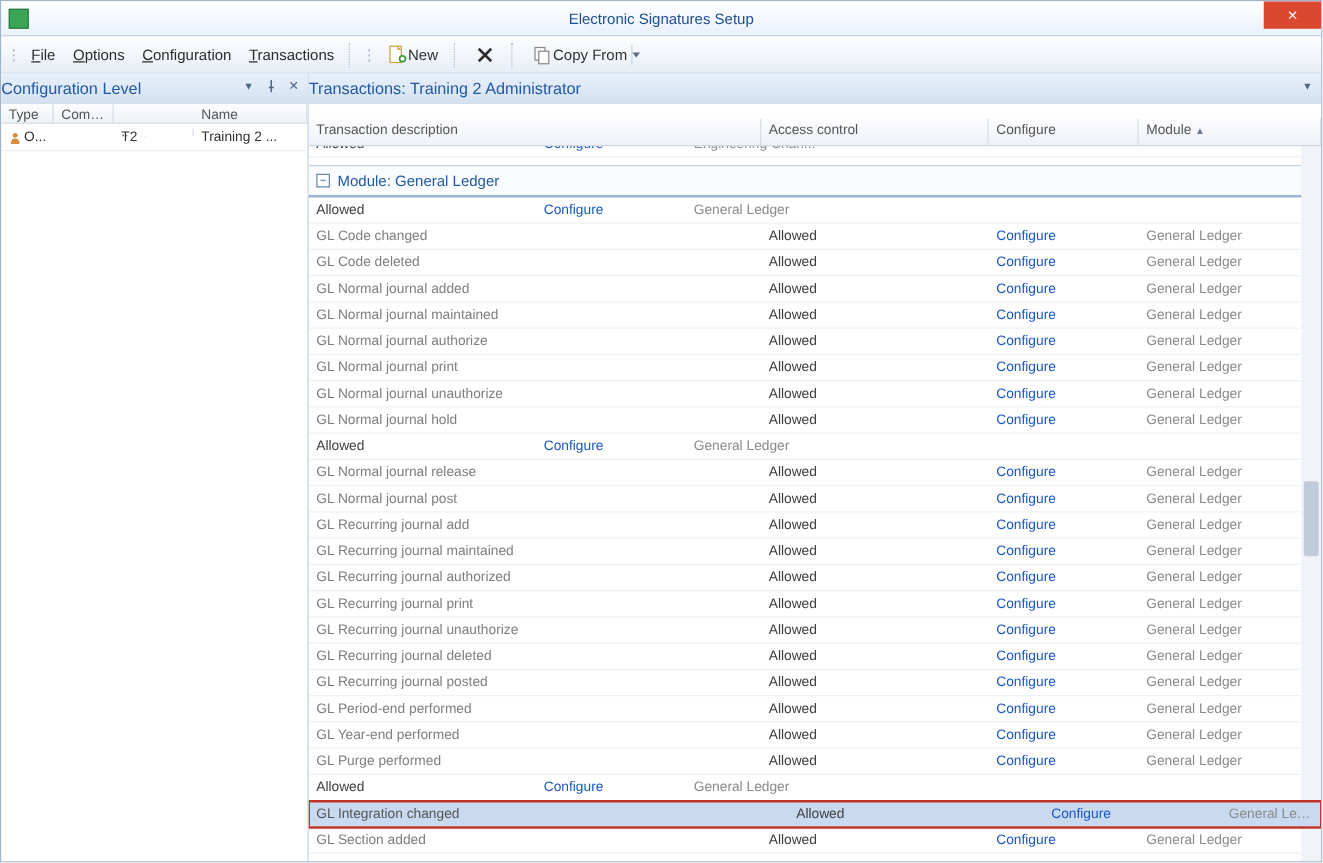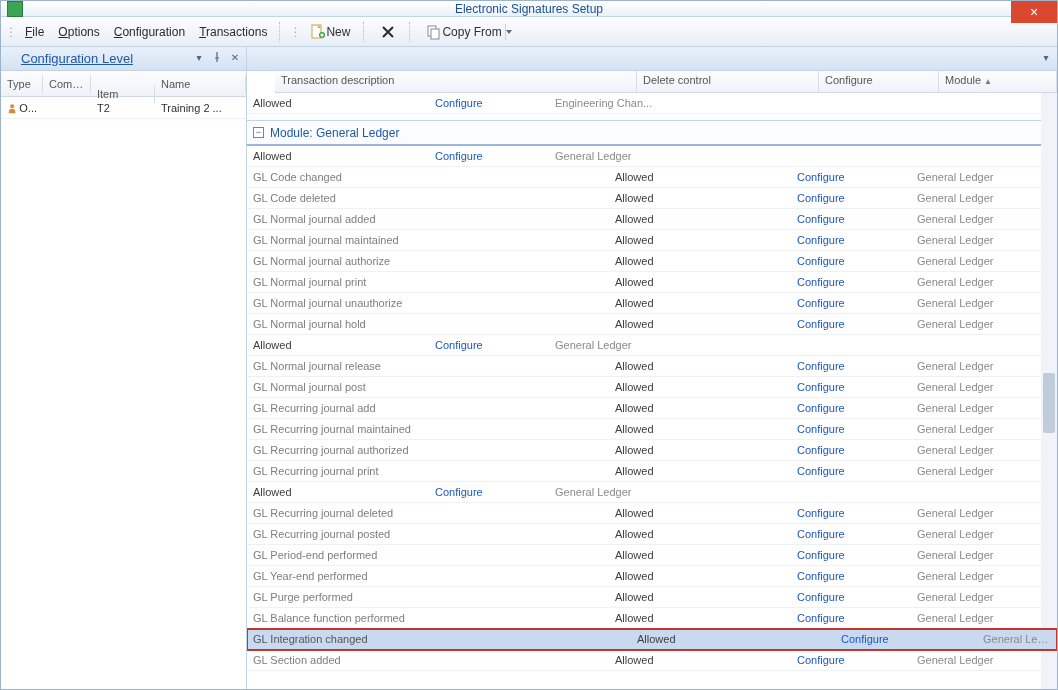--- a/index.html
+++ b/index.html
@@ -1,57 +1,57 @@
 <!DOCTYPE html>
 <html><head>
 <meta charset="utf-8">
 <style>
   * { box-sizing: border-box; }
   html, body { margin:0; padding:0; font-family: "Segoe UI", Tahoma, sans-serif; font-size:12px; color:#303030; background:#fff; height:100%; }
   .window { width:1058px; height:690px; display:flex; flex-direction:column; position:relative; overflow:hidden; border:1px solid #9cb3c9; }
   
-  .titlebar { height:16px; background:linear-gradient(#ffffff,#eaf1fb); display:flex; align-items:center; position:relative; border-bottom:1px solid #c3d3e6; }
+  .titlebar { height:28px; background:linear-gradient(#ffffff,#eaf1fb); display:flex; align-items:center; position:relative; border-bottom:1px solid #c3d3e6; }
   .titlebar .app-icon { width:16px; height:16px; margin:0 6px; background:#3aa655; border:1px solid #2d7a3e; }
   .titlebar .title-text { position:absolute; left:0; right:0; text-align:center; color:#1d4e8f; font-size:12px; pointer-events:none; }
   .titlebar .close-btn { position:absolute; right:0; top:0; width:46px; height:22px; background:#d9482f; color:#fff; display:flex; align-items:center; justify-content:center; font-size:14px; cursor:pointer; }
   
   .toolrow { height:30px; background:linear-gradient(#fdfdff,#e8eef6); border-bottom:1px solid #c3d3e6; display:flex; align-items:center; padding:0 4px; gap:2px; }
   .toolrow .menu-item { padding:3px 6px; cursor:pointer; color:#2b2b2b; }
   .toolrow .menu-item .ul { text-decoration:underline; }
   .toolrow .sep { width:4px; height:20px; border-left:1px dotted #b0c0d4; margin:0 4px; }
   .tool-btn { display:flex; align-items:center; gap:0; padding:2px 6px; cursor:pointer; border:1px solid transparent; }
   .tool-btn svg { width:16px; height:16px; }
   .drop-caret { width:8px; height:16px; display:flex; align-items:center; justify-content:center; border-left:1px solid #c3d3e6; margin-left:3px; cursor:pointer; }
   .drop-caret::after { content:""; border-left:3px solid transparent; border-right:3px solid transparent; border-top:4px solid #5a6d84; }
   
   .panels { flex:1; display:flex; min-height:0; }
   .left-panel { width:246px; border-right:1px solid #c3d3e6; display:flex; flex-direction:column; background:#fff; }
-  .panel-header { height:24px; background:linear-gradient(#e9f0fb,#d4e2f3); border-bottom:1px solid #c3d3e6; display:flex; align-items:center; padding:0 20px; color:#2059a5; font-size:13px; position:relative;text-decoration:underline; }
+  .panel-header { height:24px; background:linear-gradient(#e9f0fb,#d4e2f3); border-bottom:1px solid #c3d3e6; display:flex; align-items:center; padding:0 0; color:#2059a5; font-size:13px; position:relative; }
   .panel-header .hdr-controls { position:absolute; right:4px; top:3px; display:flex; gap:4px; align-items:center; }
   .hdr-icon { width:14px; height:14px; display:flex; align-items:center; justify-content:center; cursor:pointer; color:#506682; font-size:10px; }
   .right-panel { flex:1; display:flex; flex-direction:column; min-width:0; }
   .right-panel .panel-header { justify-content:flex-start; }
   .right-panel .panel-header .hdr-controls { right:4px; }
   
-  .col-headers { display:flex; height:26px; background:linear-gradient(#fdfdfe,#eef2f8); border-bottom:1px solid #d0d8e4;align-items:center; }
+  .col-headers { display:flex; height:16px; background:linear-gradient(#fdfdfe,#eef2f8); border-bottom:1px solid #d0d8e4; }
   .col-headers > div { border-right:1px solid #d7dee8; padding:3px 6px; color:#555; font-size:11px; overflow:hidden; white-space:nowrap; text-overflow:ellipsis; }
   .left-panel .col-type { width:42px; }
   .left-panel .col-company { width:48px; }
   .left-panel .col-item { width:64px;margin-top:20px; }
   .left-panel .col-name { flex:1; }
   .left-row { display:flex; height:22px; align-items:center; border-bottom:1px solid #eef1f6; }
   .left-row > div { padding:2px 6px; overflow:hidden; white-space:nowrap; text-overflow:ellipsis; font-size:11px; }
   .left-row .cell-type { width:42px; display:flex; align-items:center; gap:2px; }
   .left-row .cell-company { width:48px; }
   .left-row .cell-item { width:64px; }
   .left-row .cell-name { flex:1; }
   .person-icon { width:12px; height:12px; }
   
   .right-grid { flex:1; overflow:auto; position:relative; }
-  .right-headers { display:flex; height:22px; background:linear-gradient(#fdfdfe,#eef2f8); border-bottom:1px solid #d0d8e4; position:sticky; top:0; z-index:2;margin-left:28px; }
+  .right-headers { display:flex; height:22px; background:linear-gradient(#fdfdfe,#eef2f8); border-bottom:1px solid #d0d8e4; position:sticky; top:12px; z-index:2; }
   .right-headers > div { border-right:1px solid #d7dee8; padding:3px 6px; color:#555; font-size:11px; overflow:hidden; white-space:nowrap; }
   .col-desc   { width:362px; }
   .col-access { width:182px; }
   .col-config { width:120px; }
   .col-module { flex:1; }
   .right-headers .sort-ind { font-size:8px; color:#6a7b92; margin-left:3px; }
   .trans-row { display:flex; height:21px; align-items:center; border-bottom:1px solid #eef1f6; }
   .trans-row > div { padding:2px 6px; overflow:hidden; white-space:nowrap; text-overflow:ellipsis; font-size:11px; }
   .trans-row .c-desc { width:362px; color:#7e7e7e; }
   .trans-row .c-access { width:182px; color:#3d3d3d; }
@@ -145,28 +145,29 @@
             </div>
             <div class="cell-company"></div>
             <div class="cell-item">T2</div>
             <div class="cell-name">Training 2 ...</div>
           </div>
         </div>
     </div>
 
     <div class="right-panel">
       <div class="panel-header">
+        <span>Transactions: Training 2 Administrator</span>
         <div class="hdr-controls">
           <div class="hdr-icon">▾</div>
         </div>
       </div>
       <div class="right-grid">
         <div class="right-headers">
           <div class="col-desc">Transaction description</div>
-          <div class="col-access">Delete control</div>
+          <div class="col-access">Access control</div>
           <div class="col-config">Configure</div>
           <div class="col-module"><span>Module</span><span class="sort-ind">▲</span></div>
         </div>
 
         <div class="trans-row">
           <div class="c-access">Allowed</div>
           <div class="c-config">Configure</div>
           <div class="c-module">Engineering Chan...</div>
         </div>
 
@@ -264,20 +265,21 @@
               <div class="c-config">Configure</div>
               <div class="c-module">General Ledger</div>
             </div>
             <div class="trans-row">
               <div class="c-desc">GL Recurring journal print</div>
               <div class="c-access">Allowed</div>
               <div class="c-config">Configure</div>
               <div class="c-module">General Ledger</div>
             </div>
             <div class="trans-row">
+              <div class="c-desc">GL Recurring journal unauthorize</div>
               <div class="c-access">Allowed</div>
               <div class="c-config">Configure</div>
               <div class="c-module">General Ledger</div>
             </div>
             <div class="trans-row">
               <div class="c-desc">GL Recurring journal deleted</div>
               <div class="c-access">Allowed</div>
               <div class="c-config">Configure</div>
               <div class="c-module">General Ledger</div>
             </div>
@@ -299,21 +301,20 @@
               <div class="c-config">Configure</div>
               <div class="c-module">General Ledger</div>
             </div>
             <div class="trans-row">
               <div class="c-desc">GL Purge performed</div>
               <div class="c-access">Allowed</div>
               <div class="c-config">Configure</div>
               <div class="c-module">General Ledger</div>
             </div>
             <div class="trans-row">
-              <div class="c-desc">GL Balance function performed</div>
               <div class="c-access">Allowed</div>
               <div class="c-config">Configure</div>
               <div class="c-module">General Ledger</div>
             </div>
             <div class="trans-row highlight">
               <div class="c-desc">GL Integration changed</div>
               <div class="c-access">Allowed</div>
               <div class="c-config">Configure</div>
               <div class="c-module">General Ledger</div>
             </div>

